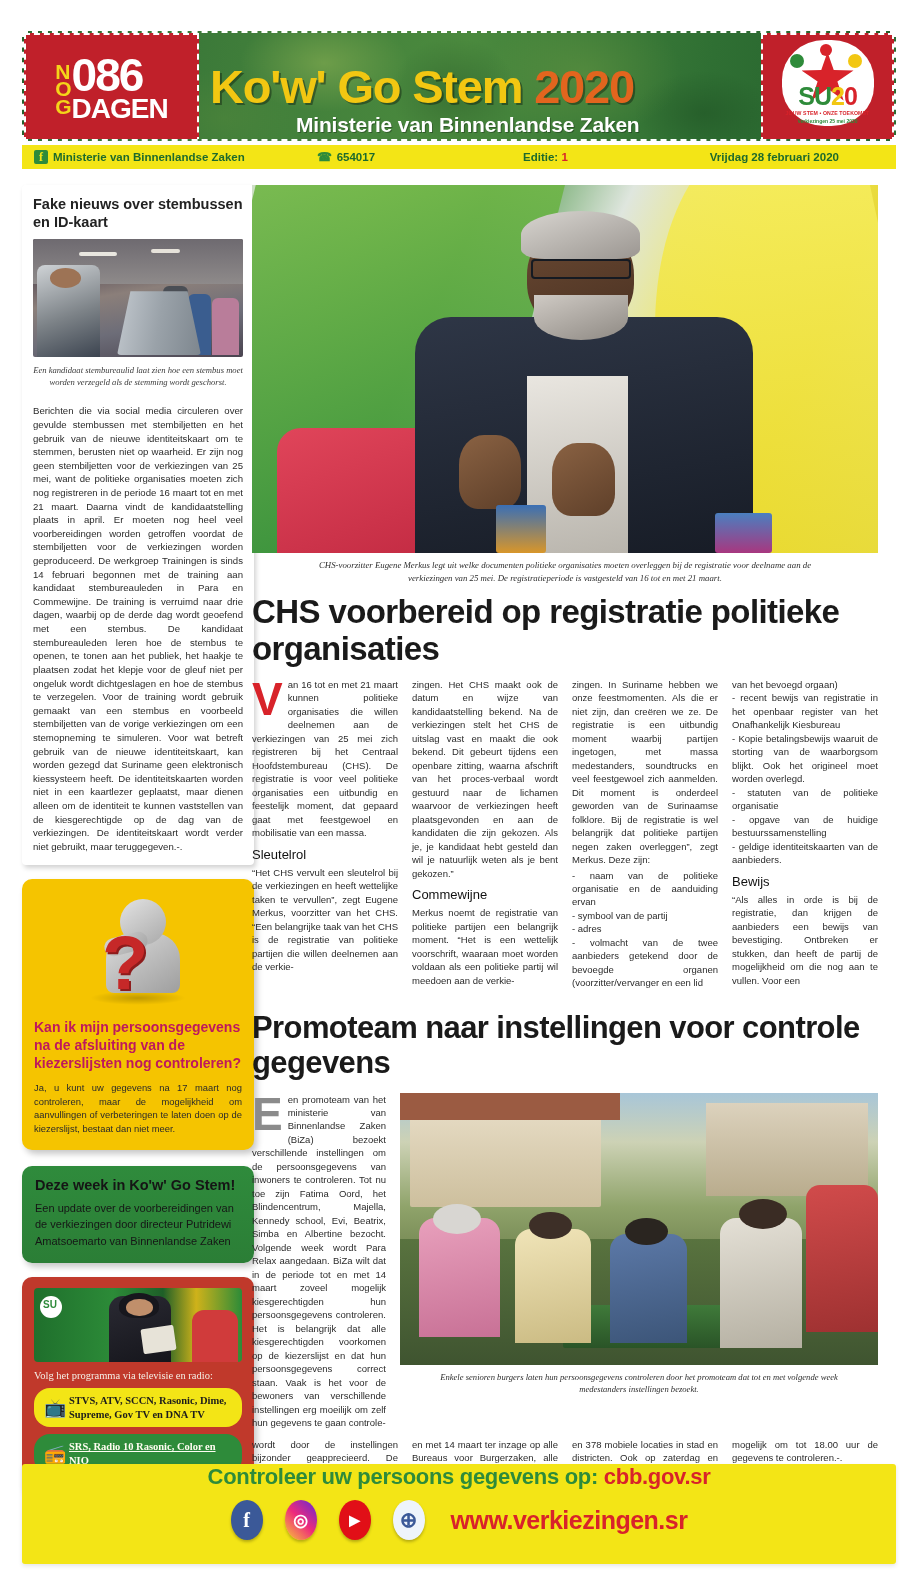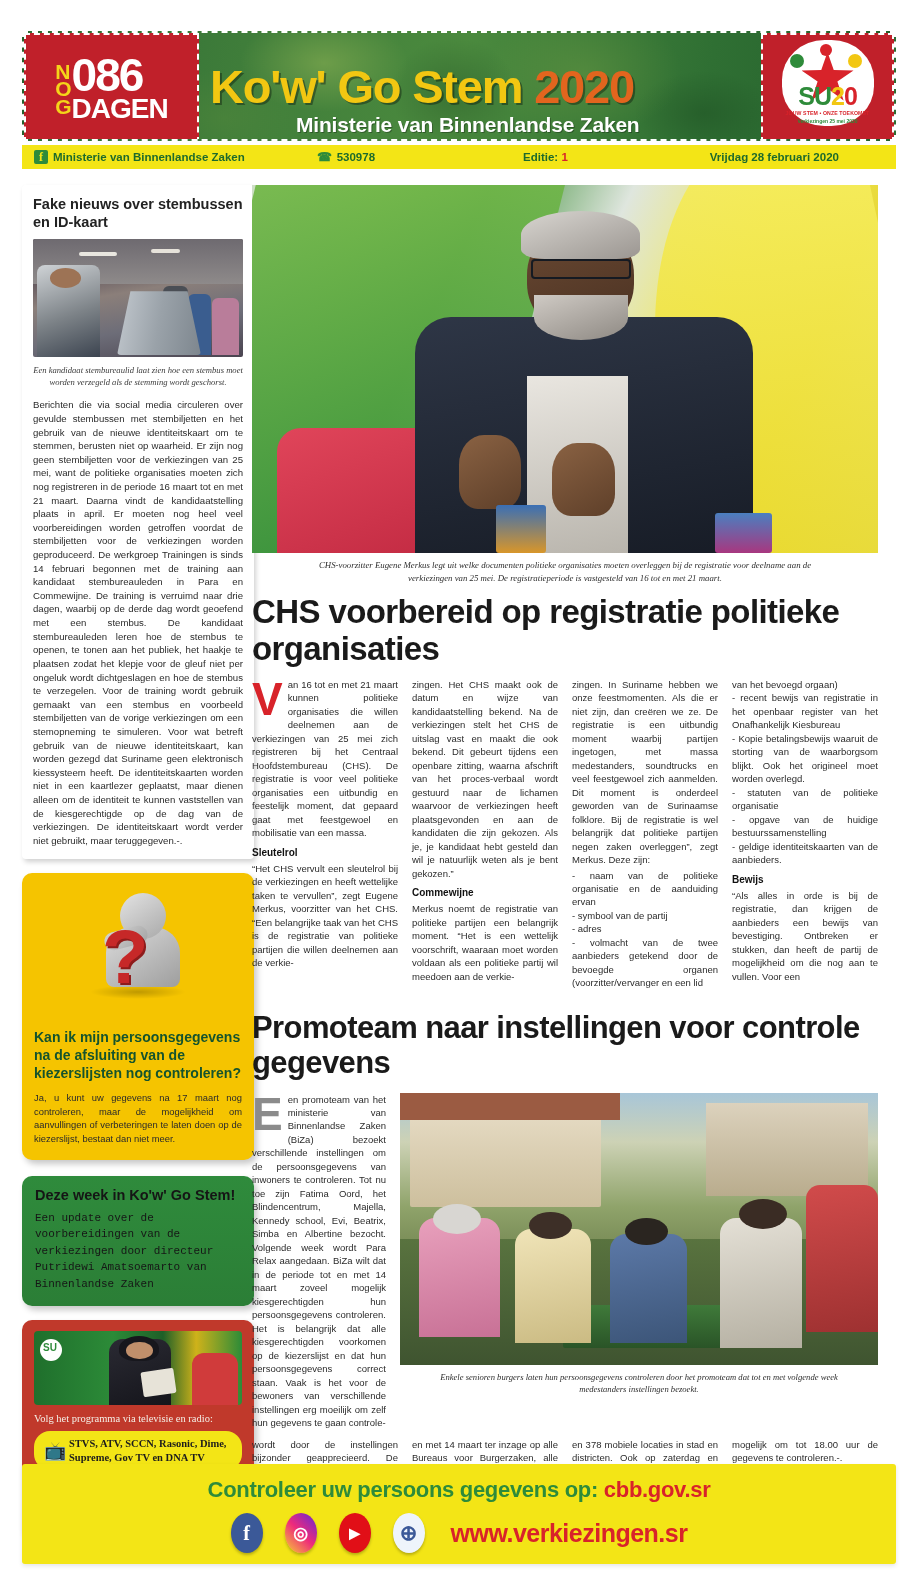--- a/index.html
+++ b/index.html
@@ -158,21 +158,21 @@
   .sp-c1{ position:absolute; left:74%; top:46%; width:11%; height:52%; background:#3a5d8f; border-radius:6px 6px 0 0;}
   .sp-c2{ position:absolute; left:85%; top:50%; width:13%; height:48%; background:#b97d9a; border-radius:6px 6px 0 0;}
   .sp-c3{ position:absolute; left:62%; top:40%; width:12%; height:58%; background:#4a4e55; border-radius:6px 6px 0 0;}
   .side-caption {
     font-family:"Liberation Serif", serif; font-style: italic;
     font-size: 8.6px; line-height: 1.4; color:#3b3b3b; text-align:center;
     margin-top: 7px;
   }
   .side-body {
     font-size: 9.6px; line-height: 1.42; color:#2b2b2b; text-align: justify;
-    margin-top: 10px;
+    margin-top: 16px;
   }
 
   
   .qa-card {
     background:#f5c400; border-radius:10px;
     box-shadow: 3px 4px 6px rgba(0,0,0,.22);
     padding: 10px 12px 14px 12px; margin-bottom: 16px;
   }
   .qa-img { width:100%; height:126px; position:relative; }
   .qa-figure{
@@ -186,31 +186,31 @@
   .qa-arm{ position:absolute; left:20px; top:40px; width:44px; height:18px;
     background:linear-gradient(145deg,#d5d5d5,#a4a4a4); border-radius:10px; transform:rotate(-14deg); }
   .qa-shadow{ position:absolute; left:6px; bottom:2px; width:96px; height:14px;
     background:radial-gradient(ellipse at center, rgba(0,0,0,.22), transparent 70%); }
   .qa-q{
     position:absolute; left:18px; top:30px;
     font-size:76px; font-weight:800; color:#c62828; line-height:1;
     text-shadow: 2px 2px 0 #8e1b1b;
     font-family:"Liberation Sans", sans-serif;
   }
-  .qa-title{ font-size:14px; font-weight:800; color:#14532d; line-height:1.28; margin-top:20px; }
+  .qa-title{ font-size:14px; font-weight:800; color:#be185d; line-height:1.28; margin-top:4px; }
   .qa-text{ font-size:9.4px; line-height:1.45; color:#2a2a2a; margin-top:8px; text-align:justify; }
 
   
   .green-card {
     background: linear-gradient(180deg,#2f8b3c,#2b7e36);
     border-radius:10px; box-shadow: 3px 4px 6px rgba(0,0,0,.22);
     padding: 11px 13px 14px 13px; margin-bottom: 14px;
   }
   .gc-title{ font-size:14.5px; font-weight:800; color:#151515; margin-bottom:7px; }
-  .gc-text{ font-family:Liberation Mono, monospace; font-size:11px; line-height:1.5; color:#161616; }
+  .gc-text{ font-family:Liberation Sans, sans-serif; font-size:11px; line-height:1.5; color:#161616; }
 
   
   .red-card {
     background:#c0392b; border-radius:10px; box-shadow:3px 4px 6px rgba(0,0,0,.22);
     padding: 11px 12px 13px 12px;
   }
   .rc-photo{
     width:100%; height:74px; border-radius:4px; position:relative; overflow:hidden;
     background: linear-gradient(90deg,#1f6f2c 0%, #2c8b38 38%, #1e5f28 62%, #cfb21a 78%, #2c8b38 100%);
   }
@@ -316,21 +316,21 @@
   .art-body { font-size:9.5px; line-height:1.42; color:#2b2b2b; text-align:justify; }
   .art-body p { margin-bottom: 2px; }
   .dropcap::first-letter {
     float:left; font-size: 46px; line-height:.86; font-weight:800;
     color:#d8232a; padding: 2px 5px 0 0;
   }
   .dropcap-grey::first-letter {
     float:left; font-size: 46px; line-height:.86; font-weight:800;
     color:#8b8b8b; padding: 2px 5px 0 0;
   }
-  .subhead { font-size:10px; font-weight:700; color:#111; margin: 6px 0 2px 0; }
+  .subhead { font-size:13px; font-weight:400; color:#111; margin: 6px 0 2px 0; }
 
   
   .headline2 {
     font-size: 31px; font-weight: 800; color:#1a1a1a; line-height:1.14;
     letter-spacing:-.6px; margin-top: 18px;
   }
   .art2-wrap { margin-top: 12px; display:flex; gap: 14px; }
   .art2-col1 { width: 134px; flex:0 0 134px; }
   .art2-right { flex:1; }
   .photo2 {
@@ -386,21 +386,21 @@
   }
   .art2-tail { margin-top: 6px; }
 
   
   .footer {
     position:absolute; left:22px; top:1464px; width:874px; height:100px;
     background:#f3e516; border-radius:3px;
     box-shadow: 0 2px 4px rgba(0,0,0,.1);
   }
   .ft-line1 {
-    text-align:center; padding-top: 13px;
+    text-align:center; 
     font-size: 22px; font-weight: 800; color:#2e8b3a; letter-spacing:-.3px;
   }
   .ft-line1 .url { color:#d8232a; }
   .ft-line2 { display:flex; align-items:center; justify-content:center; margin-top: 10px; gap: 22px; }
   .soc {
     width: 32px; height: 40px; border-radius: 50%;
     display:flex; align-items:center; justify-content:center;
     color:#fff; font-size:20px; font-weight:800;
     box-shadow: 0 2px 3px rgba(0,0,0,.25);
   }
@@ -466,21 +466,21 @@
     </div>
   </div>
 
   <div class="infobar">
     <div class="ib-fb">
       <span class="fb-icon">f</span>
       <span>Ministerie van Binnenlandse Zaken</span>
     </div>
     <div class="ib-phone">
       <span class="ph-icon">☎</span>
-      <span>530978</span>
+      <span>654017</span>
     </div>
     <div class="ib-edit">
       <span>Editie: </span><span class="num">1</span>
     </div>
     <div class="ib-date">Vrijdag 28 februari 2020</div>
   </div>
 
   <div class="sidebar">
 
     <div class="card">

